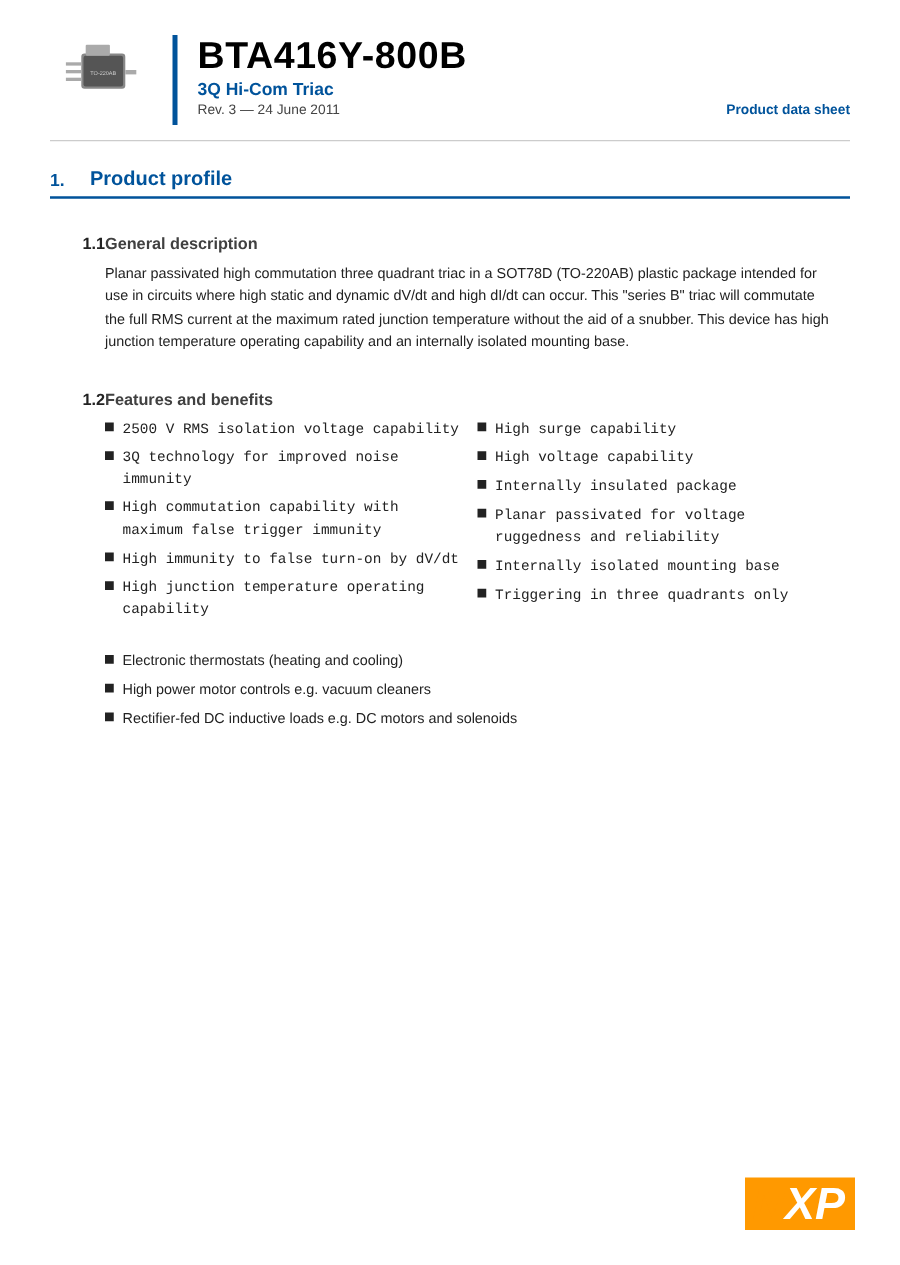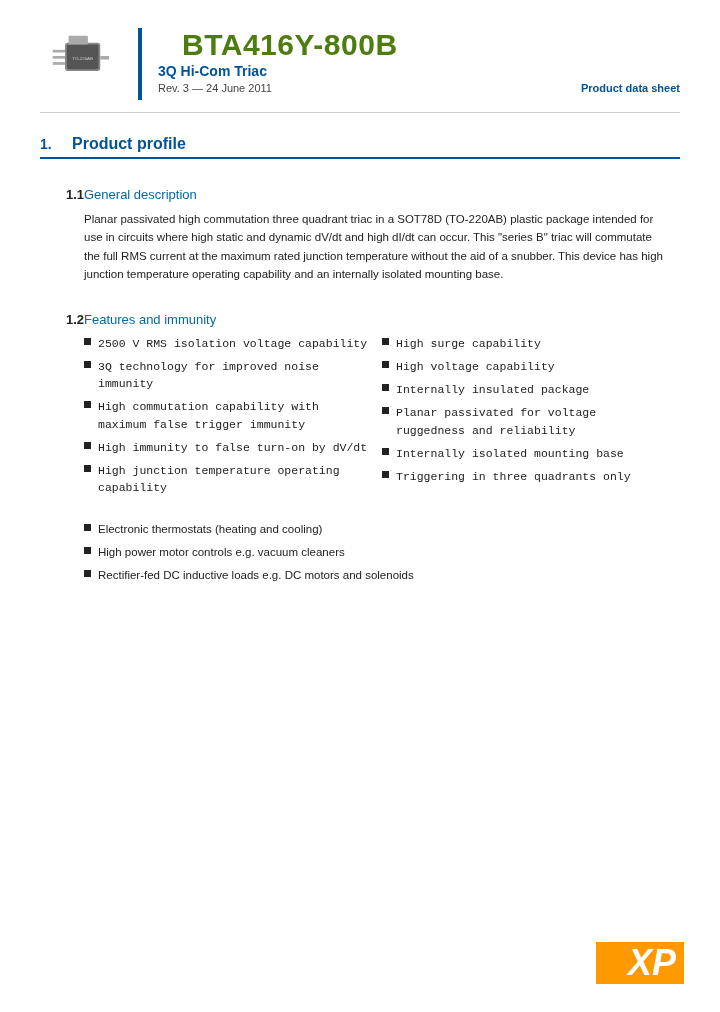--- a/index.html
+++ b/index.html
@@ -34,24 +34,23 @@
       height: 72px;
       margin-right: 16px;
       flex-shrink: 0;
     }
     .header-text {
       flex: 1;
     }
     .product-title {
       font-size: 30px;
       font-weight: bold;
-      color: #4d7c0f;
+      color: #000000;
       letter-spacing: 0.5px;
       line-height: 1.1;
-      margin-left: 24px;
     }
     .product-subtitle {
       font-size: 14px;
       color: #00539b;
       font-weight: bold;
       margin-top: 2px;
     }
     .product-rev {
       font-size: 11px;
       color: #444;
@@ -115,22 +114,22 @@
       text-align: right;
     }
     .subsection-number {
       font-size: 13px;
       font-weight: bold;
       color: #222;
       min-width: 44px;
     }
     .subsection-title {
       font-size: 13px;
-      font-weight: normal;
-      color: #0369a1;
+      font-weight: bold;
+      color: #404040;
     }
 
     
     .description-text {
       font-size: 11.5px;
       line-height: 1.6;
       color: #222;
       margin-left: 44px;
       margin-right: 10px;
     }
@@ -255,21 +254,21 @@
     <div class="subsection-header">
       <span class="subsection-number">1.1</span>
       <span class="subsection-title">General description</span>
     </div>
     <p class="description-text">Planar passivated high commutation three quadrant triac in a SOT78D (TO-220AB) plastic package intended for use in circuits where high static and dynamic dV/dt and high dI/dt can occur. This "series B" triac will commutate the full RMS current at the maximum rated junction temperature without the aid of a snubber. This device has high junction temperature operating capability and an internally isolated mounting base.</p>
   </div>
 
   <div class="subsection">
     <div class="subsection-header">
       <span class="subsection-number">1.2</span>
-      <span class="subsection-title">Features and immunity</span>
+      <span class="subsection-title">Features and benefits</span>
     </div>
     <div class="two-col-list">
       <div class="bullet-col">
 
       <div class="bullet-item">
             <div class="bullet-square"></div>
             <span class="bullet-text">2500 V RMS isolation voltage capability</span>
           </div>
           <div class="bullet-item">
             <div class="bullet-square"></div>

